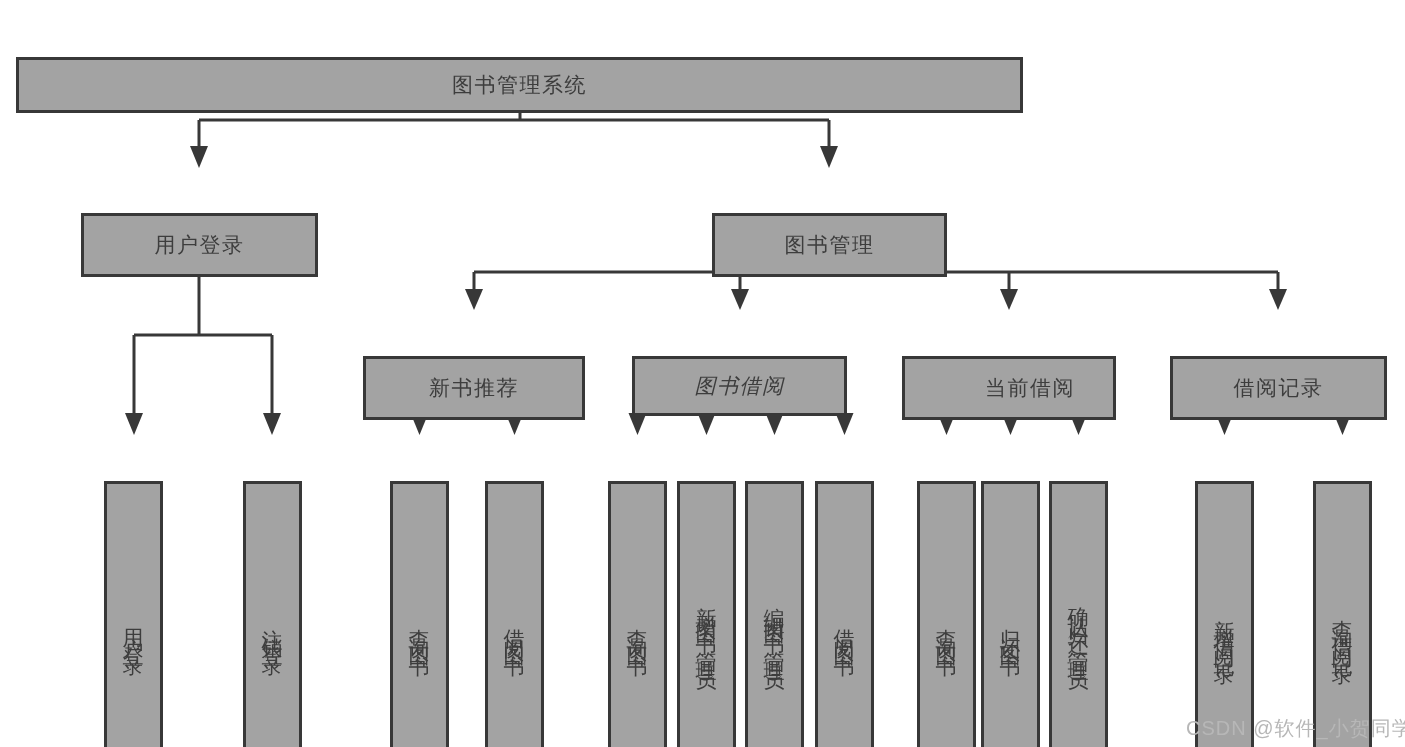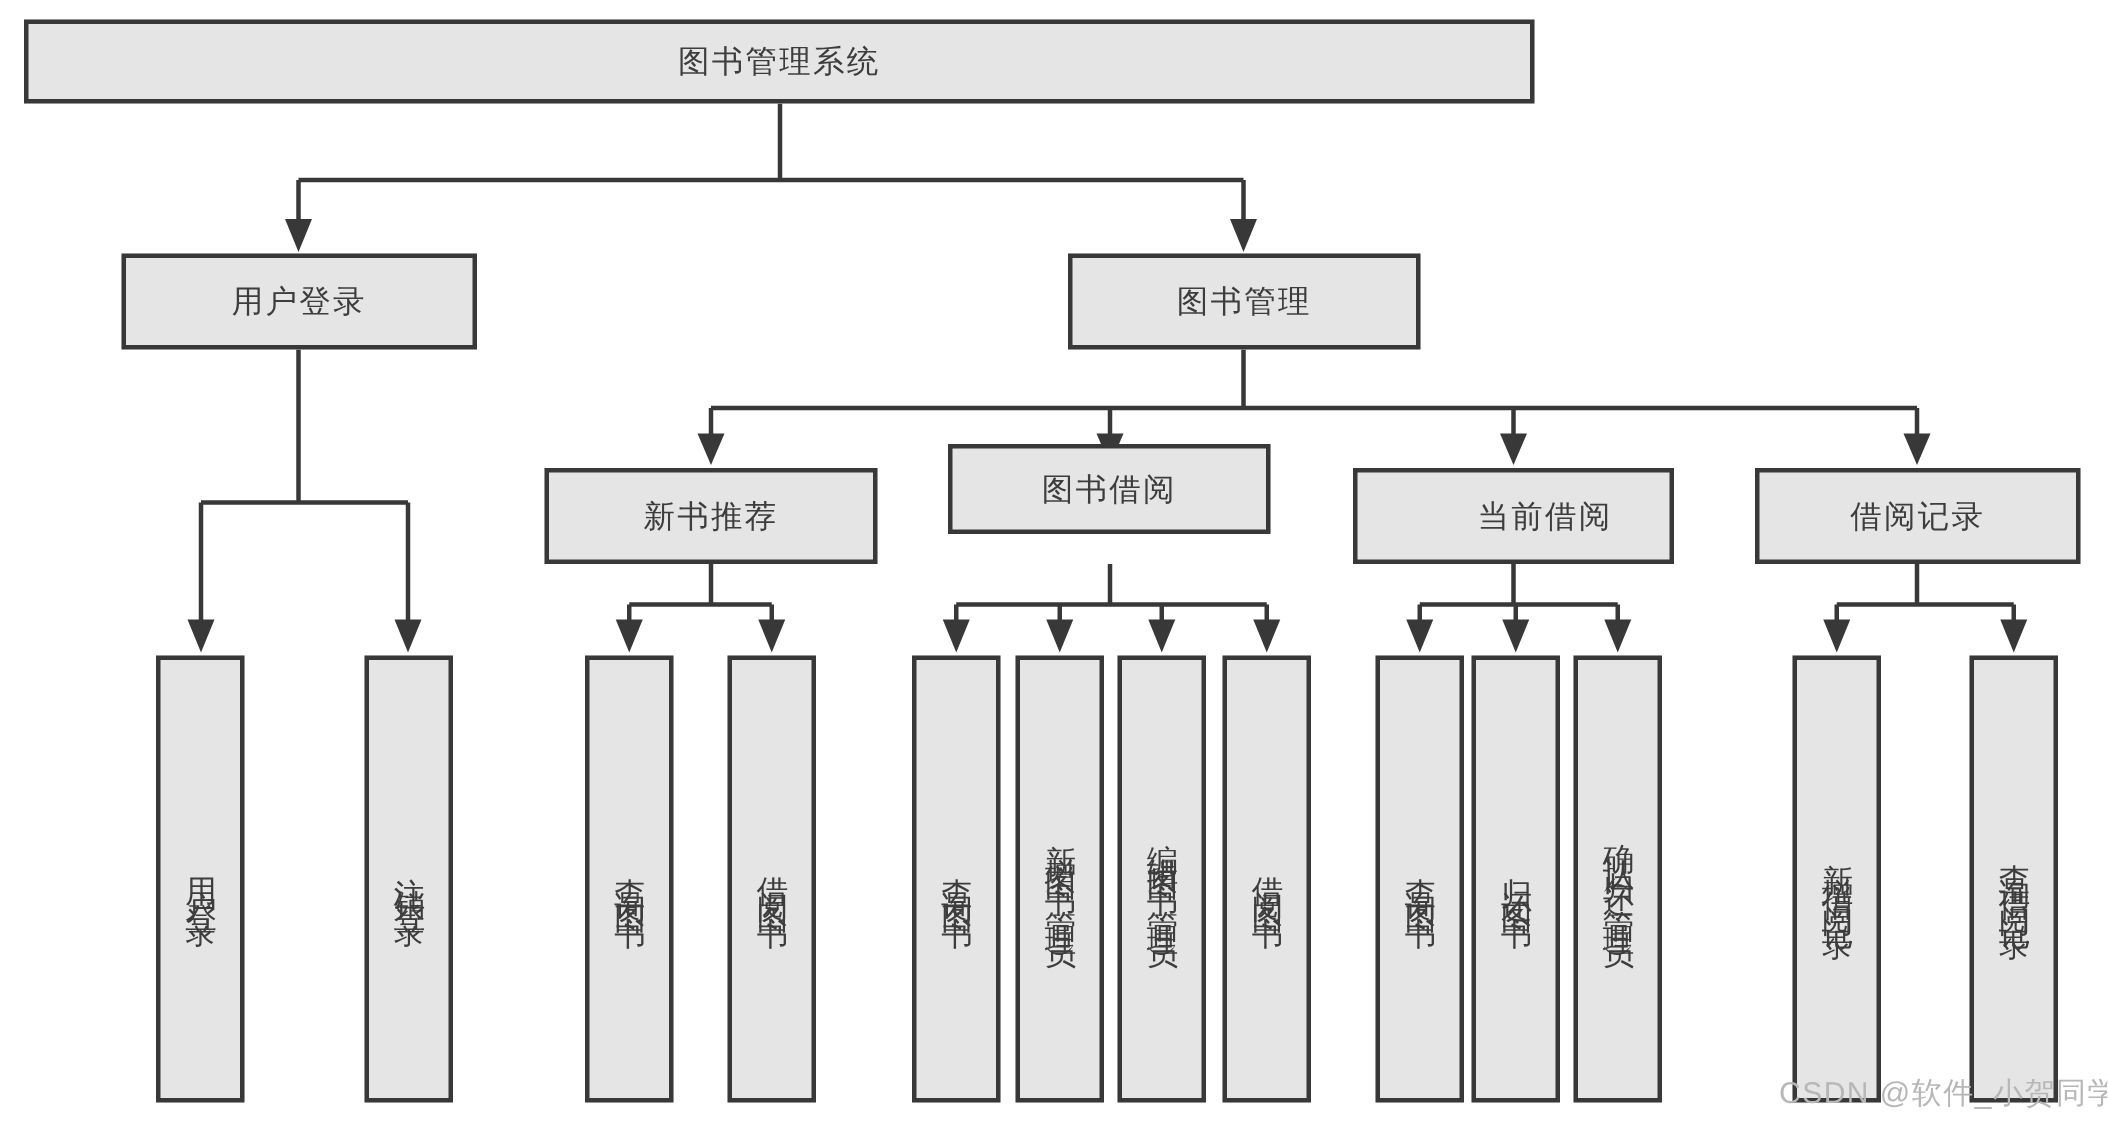--- a/index.html
+++ b/index.html
@@ -16,40 +16,41 @@
     overflow:hidden;
     font-family:"Liberation Sans","DejaVu Sans",sans-serif;
   }
   svg.wires{position:absolute;left:0;top:0;z-index:1;}
   .ln{stroke:var(--line);stroke-width:3;fill:none;}
   .ar{fill:var(--line);stroke:none;}
   .box{
     position:absolute;
     box-sizing:border-box;
     border:3px solid var(--line);
-    background:#e5e5e5;
+    background:#a3a3a3;
     display:flex;align-items:center;justify-content:center;
     color:var(--text);
     z-index:2;
+    margin-top:44px;
   }
   .box.h{font-size:21px;letter-spacing:1.5px;}
   .box.leaf span{
     writing-mode:vertical-rl;
     text-orientation:mixed;
     font-size:21px;
     letter-spacing:9px;
     line-height:1;
     white-space:nowrap;
   }
   
   #n-root {left:16px;  top:13px;  width:1007px;height:56px;}
   #n-login{left:81px;  top:169px; width:237px; height:64px;}
   #n-mgmt {left:712px; top:169px; width:235px; height:64px;}
   #n-new  {left:363px; top:312px; width:222px; height:64px;}
-  #n-bor  {left:632px; top:296px; width:215px; height:60px;}
+  #n-bor  {left:632px; top:312px; width:215px; height:60px;font-style:italic;}
   #n-cur  {left:902px; top:312px; width:214px; height:64px;padding-left:42px;}
   #n-rec  {left:1170px;top:312px; width:217px; height:64px;}
   .leaf{top:437px;height:298px;width:59px;}
   #l1{left:104px;} #l2{left:243px;}
   #l3{left:390px;} #l4{left:485px;}
   #l5{left:608px;} #l6{left:677px;} #l7{left:745px;} #l8{left:815px;}
   #l9{left:917px;} #l10{left:981px;} #l11{left:1049px;}
   #l12{left:1195px;} #l13{left:1313px;}
   .watermark{
     position:absolute;

